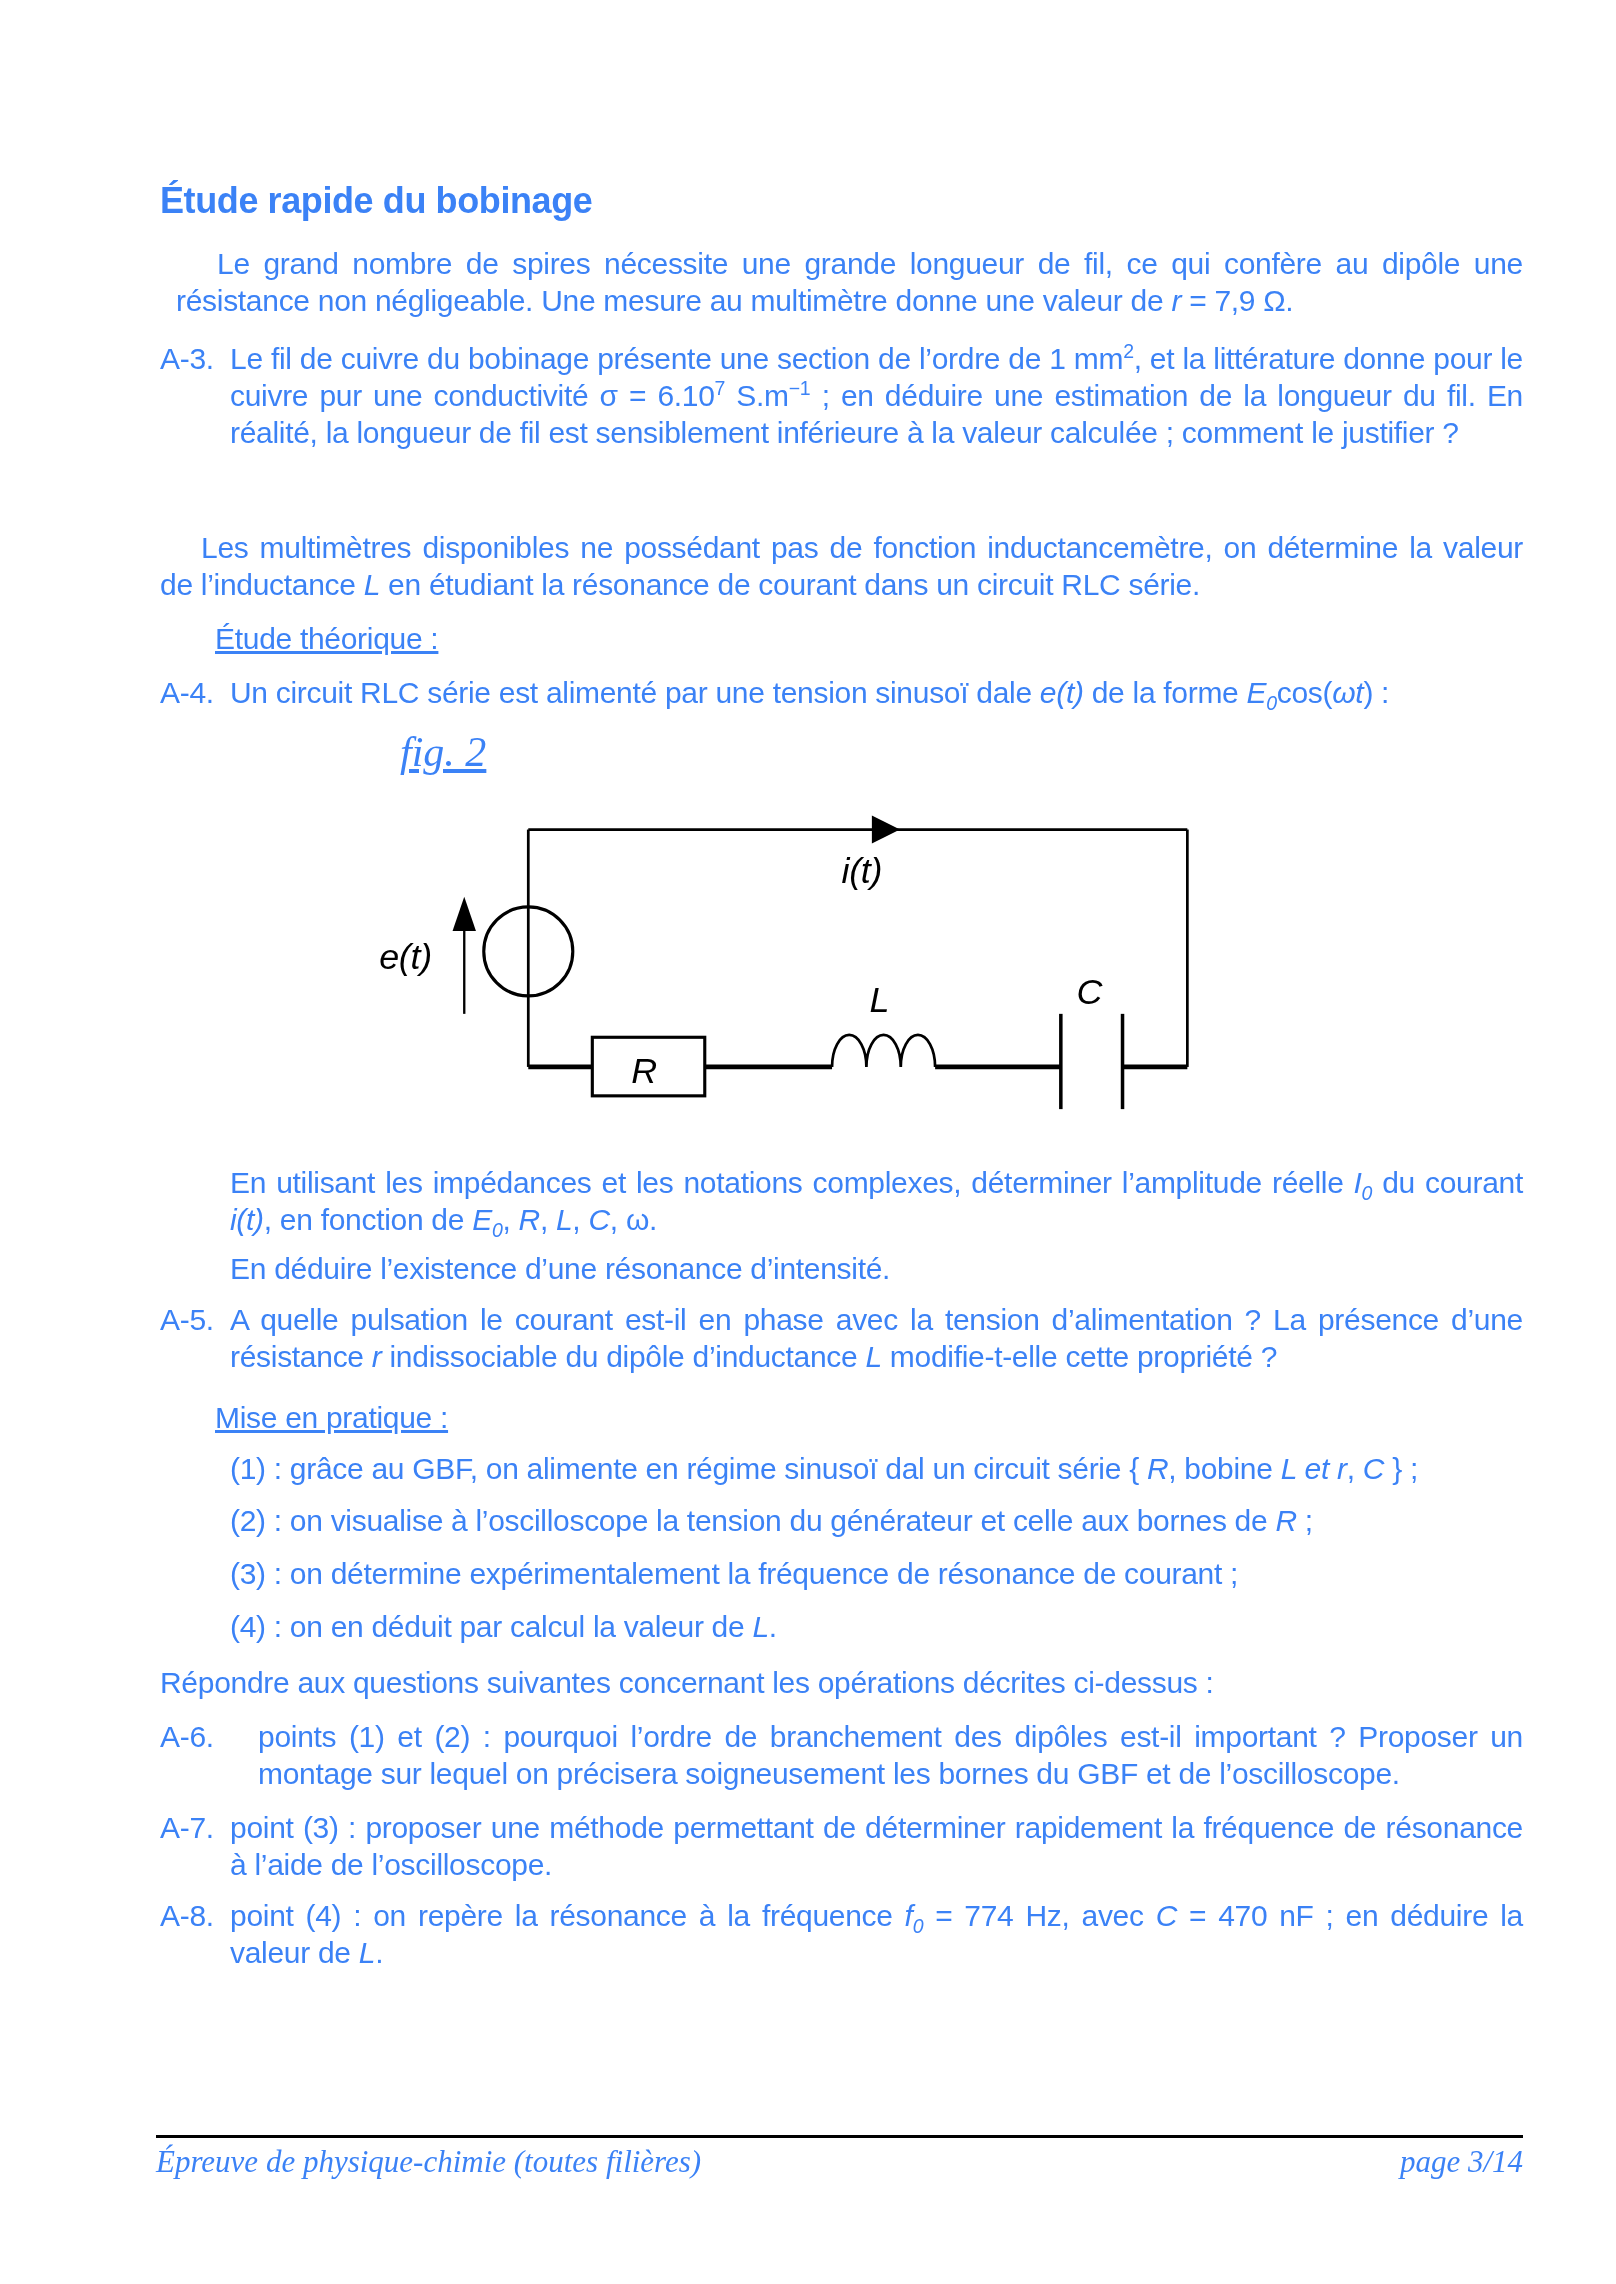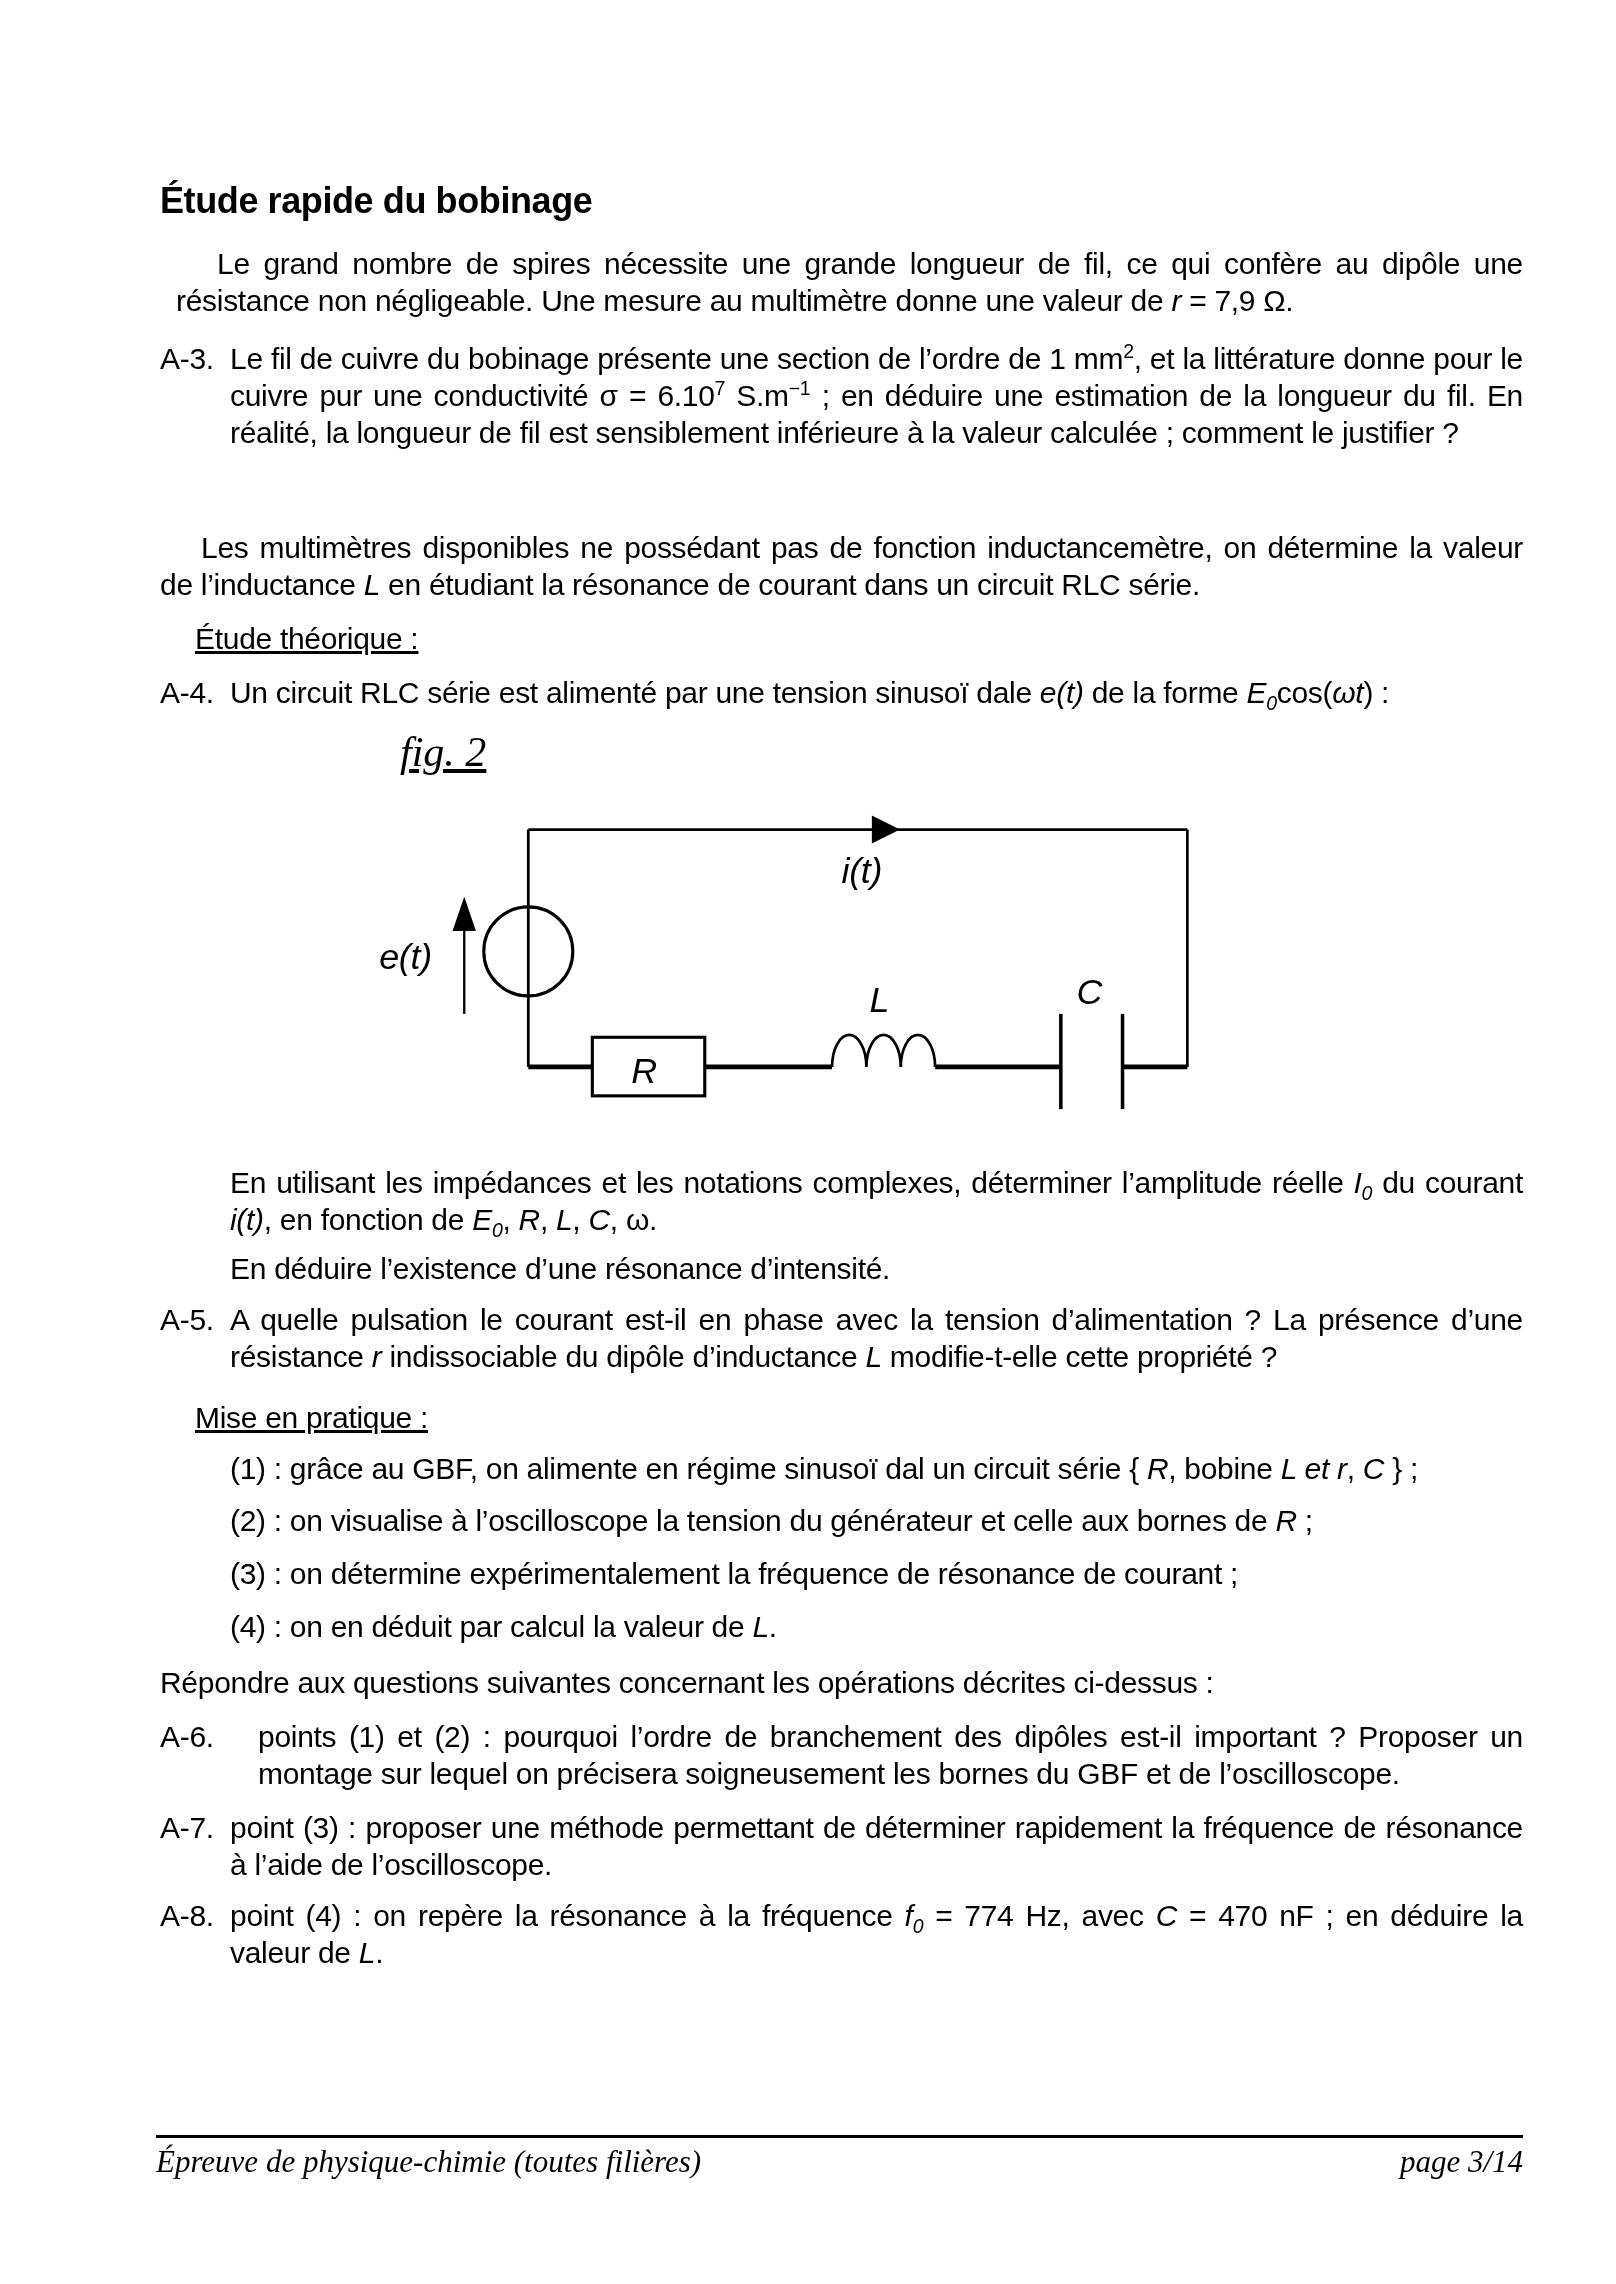--- a/index.html
+++ b/index.html
@@ -1,41 +1,41 @@
 <!DOCTYPE html>
 <html lang="fr" style="font-size:12.5px"><head>
 <meta charset="utf-8">
 <style>
   html,body { margin:0; padding:0; background:#ffffff; }
   .page {
     position:relative;
     width:1617px; height:2284px;
     background:#ffffff;
-    color:#000000;
+    color:#3b82f6;
     font-family:"Liberation Sans", sans-serif;
     font-size:30px;
     line-height:37px;
     letter-spacing:-0.3px;
     overflow:hidden;
   }
   .content { position:absolute; left:160px; top:0; width:1363px; }
   .title {
     padding-top:156px;
     font-size:36px; line-height:41px; font-weight:bold; letter-spacing:-0.4px;
   }
   p, .qitem, .step, .hsub { margin:0; }
   .para { text-align:justify; }
   .indent-first { text-indent:41px; }
   .mt-intro { margin-top:23.4px;margin-left:16px; }
   .qitem { display:flex; align-items:flex-start; }
   .qlabel { width:70px; flex-shrink:0; }
   .qbody { flex:1; text-align:justify; }
   .mt-a3 { margin-top:20.3px; }
   .mt-multi { margin-top:78px; }
-  .hsub { margin-left:35px; margin-top:17px; text-decoration:underline; }
+  .hsub { margin-left:55px; margin-top:17px; text-decoration:underline; }
   .mt-a4 { margin-top:17px; }
   .figure { margin-top:22px; margin-left:184px; width:898px; margin-bottom:17px; }
   .fig-caption {
     width:100%; text-align:left; transform:translateX(56px);
     font-family:"Liberation Serif", serif; font-style:italic;
     font-size:42px; line-height:39px; text-decoration:underline;
     margin-bottom:23.4px; letter-spacing:0;
   }
   .sub-block { margin-left:70px; }
   .mt-ded { margin-top:12.5px; }

